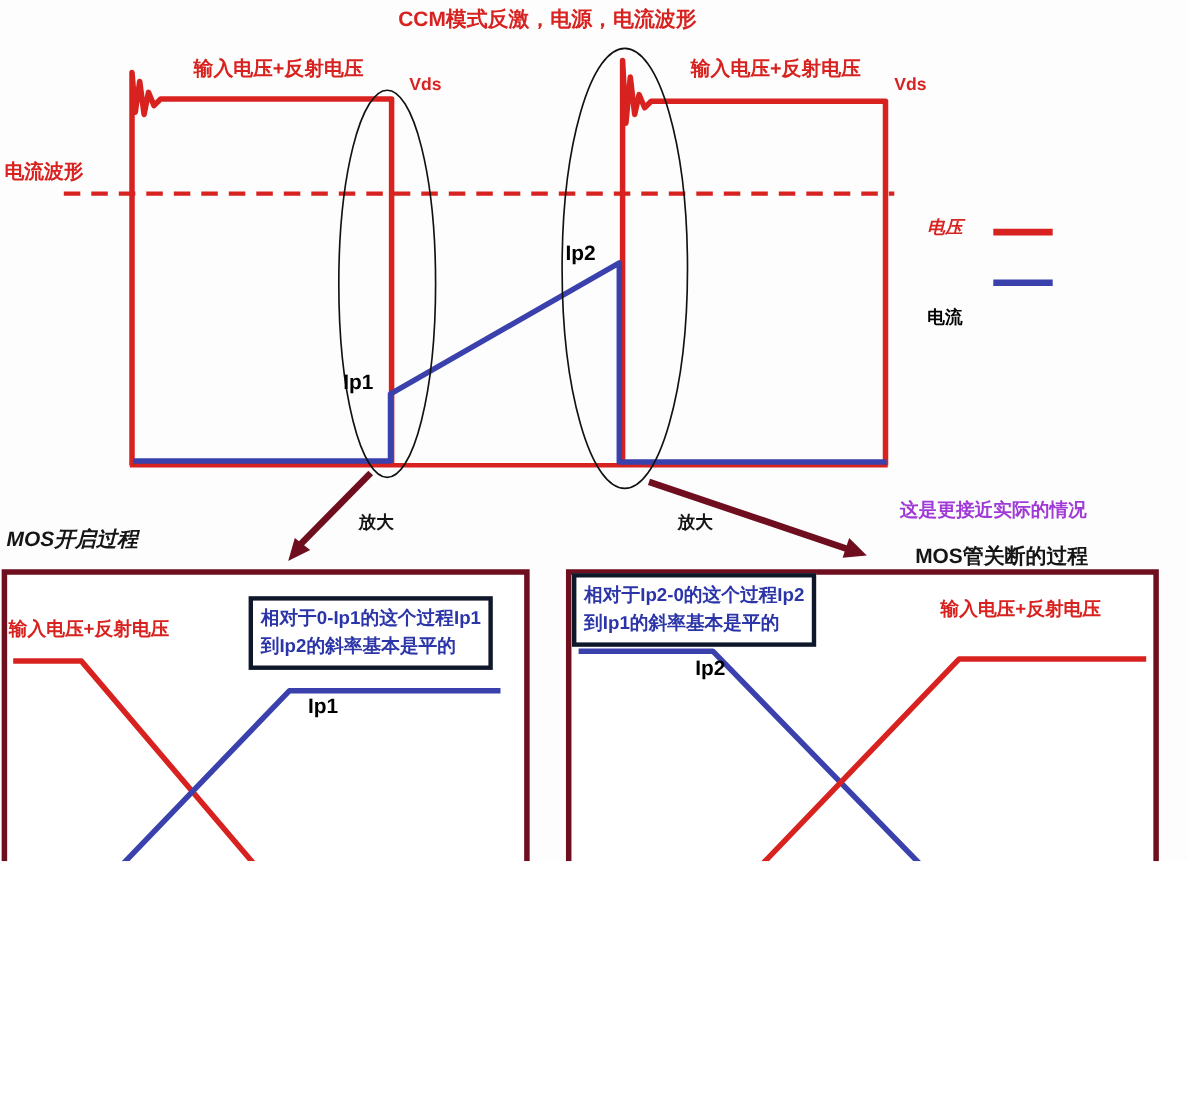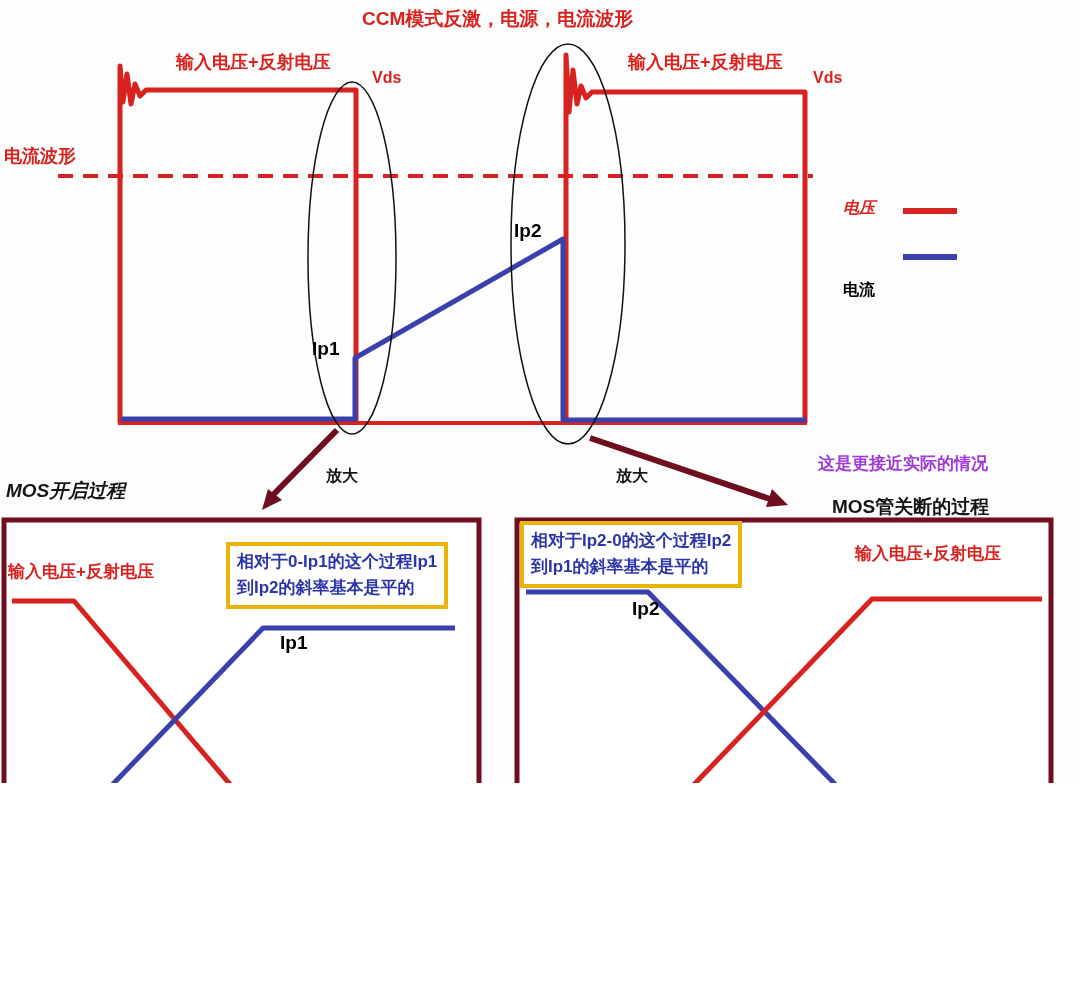--- a/index.html
+++ b/index.html
@@ -12,21 +12,21 @@
   .red{color:#d8221f;}
   .navy{color:#000000;}
   .blk{color:#151515;}
   .grn{color:#15a24c;}
   .pur{color:#a03ad6;}
   .fs17{font-size:17px;}
   .fs18{font-size:18px;}
   .fs19{font-size:19px;}
   .fs20{font-size:16px;}
   .notebox{
-    position:absolute;border:4px solid #eab308;background:#ffffff;
+    position:absolute;border:4px solid #0f172a;background:#ffffff;
     color:#2b35a8;font-weight:bold;font-size:17px;line-height:1.55;
     padding:3px 7px;white-space:nowrap;
   }
 </style>
 </head>
 <body>
 
 <div id="canvas">
 
   <svg width="1080" height="999" viewBox="0 0 1080 999">

